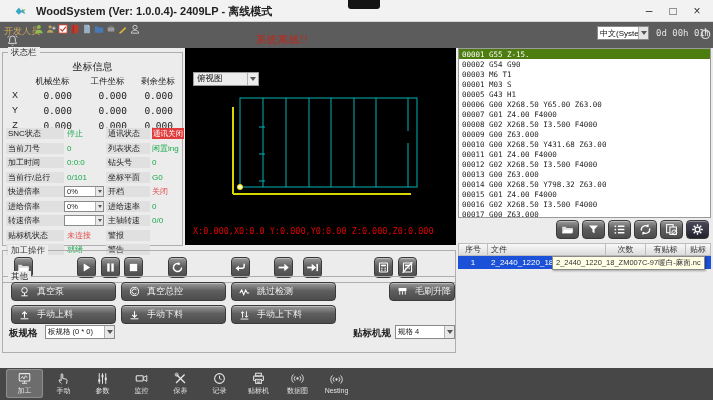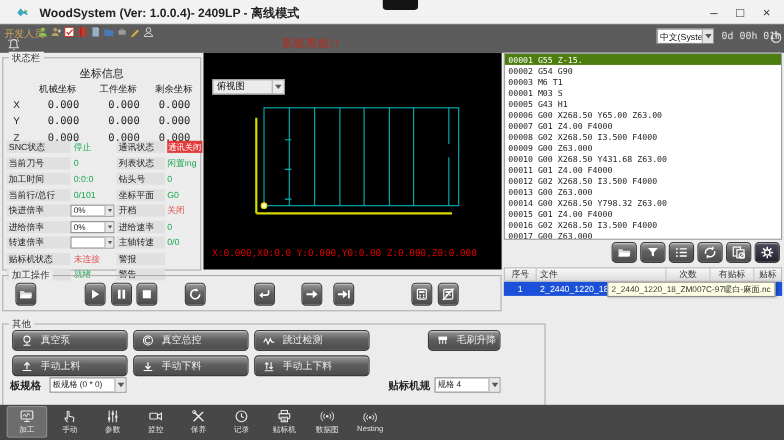--- a/index.html
+++ b/index.html
@@ -551,21 +551,21 @@
               <rect x="5" y="4.5" width="6" height="2" fill="#fff"></rect>
               <circle cx="6" cy="9" r=".9" fill="#fff"></circle>
               <circle cx="10" cy="9" r=".9" fill="#fff"></circle>
               <path d="M2 14.5L14 1.5" stroke="#fff" stroke-width="1.5"></path>
             </svg>
           </span>
         </div>
       </div>
   </div>
 
-  <div class="grp" style="left:2px;top:294px;width:494px;height:77px;">
+  <div class="grp" style="left:2px;top:276px;width:454px;height:77px;">
     <span class="legend">其他</span>
     <div id="others-buttons">
         <div class="btn-dark obtn" style="left: 8px; top: 5px; width: 105px;">
           <span class="ic">
             <svg viewBox="0 0 14 14">
               <circle cx="7" cy="5.5" r="3.5" fill="none" stroke="#fff" stroke-width="1.2"></circle>
               <path d="M3 12.5h8M7 9v3.5" stroke="#fff" stroke-width="1.2"></path>
             </svg>
           </span>
           <span class="olbl">真空泵</span>

